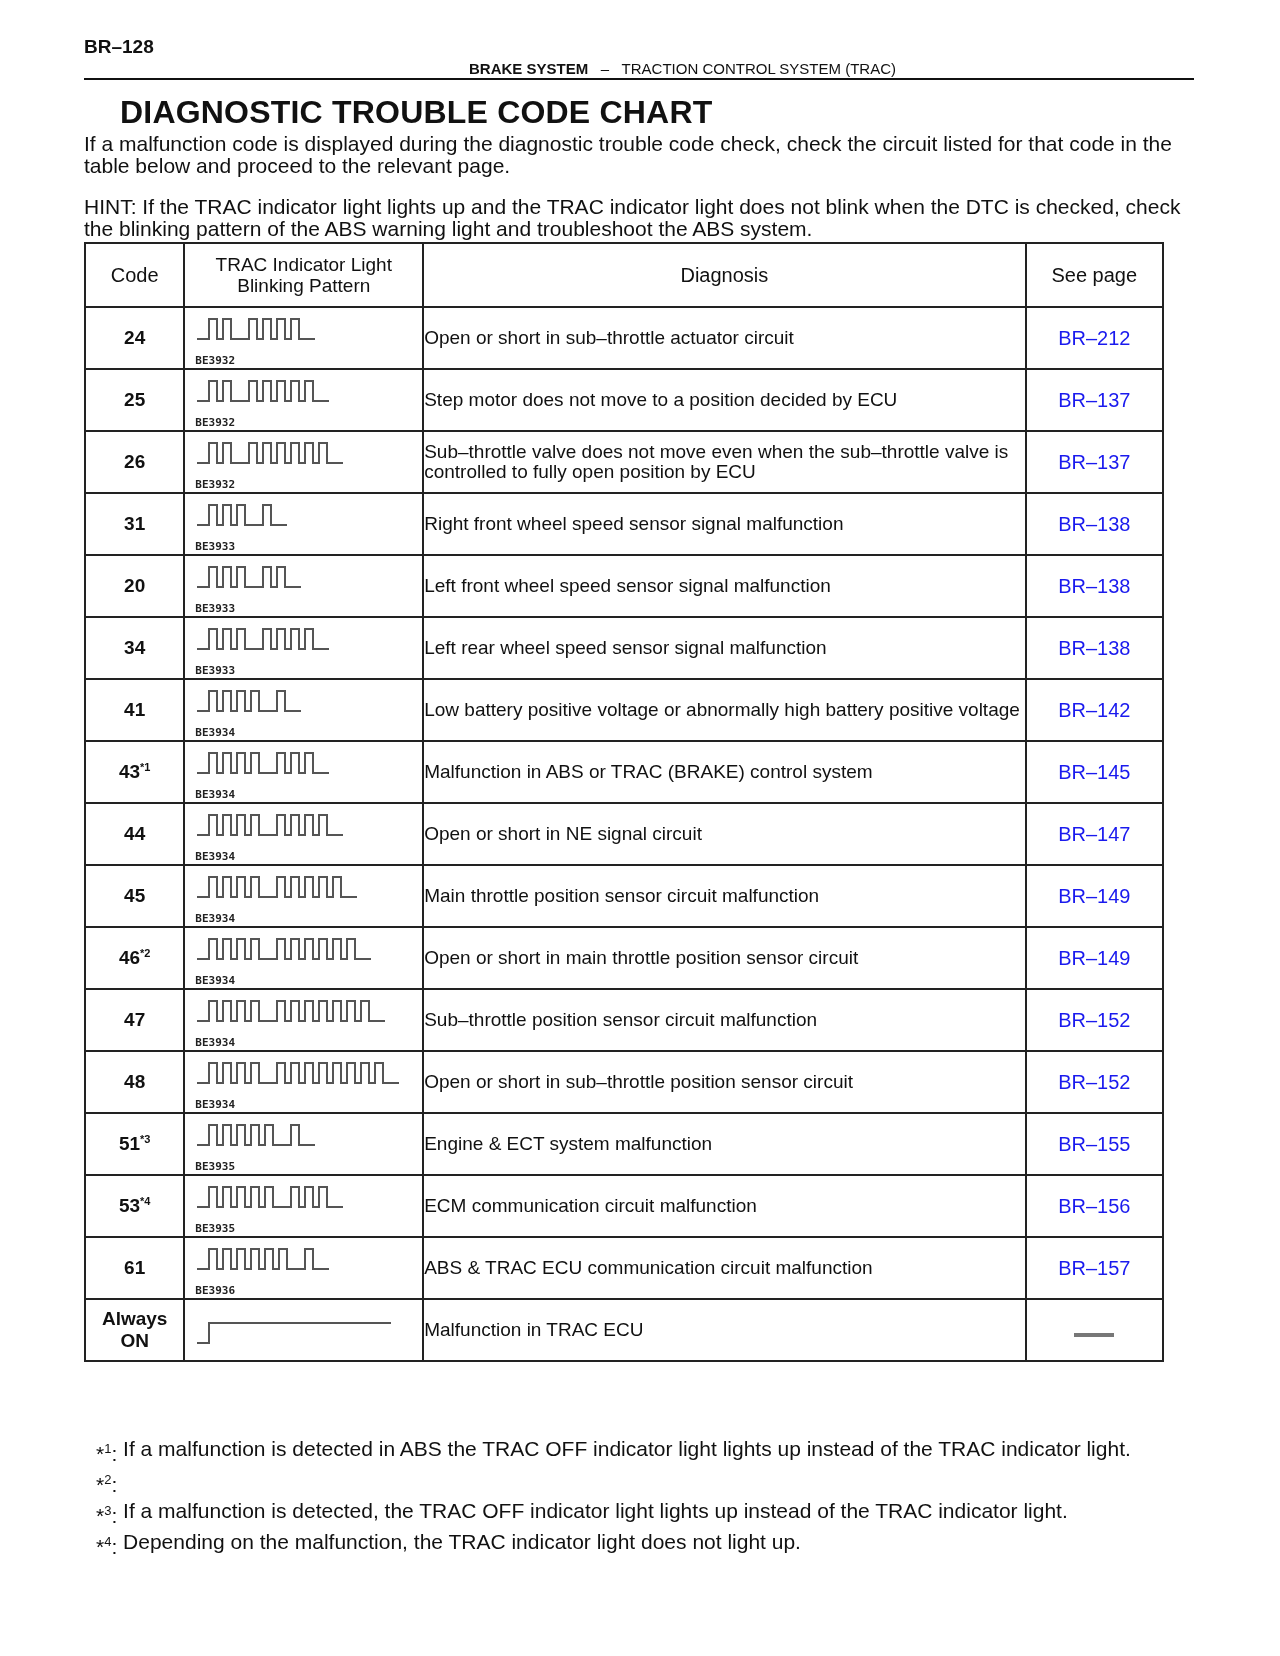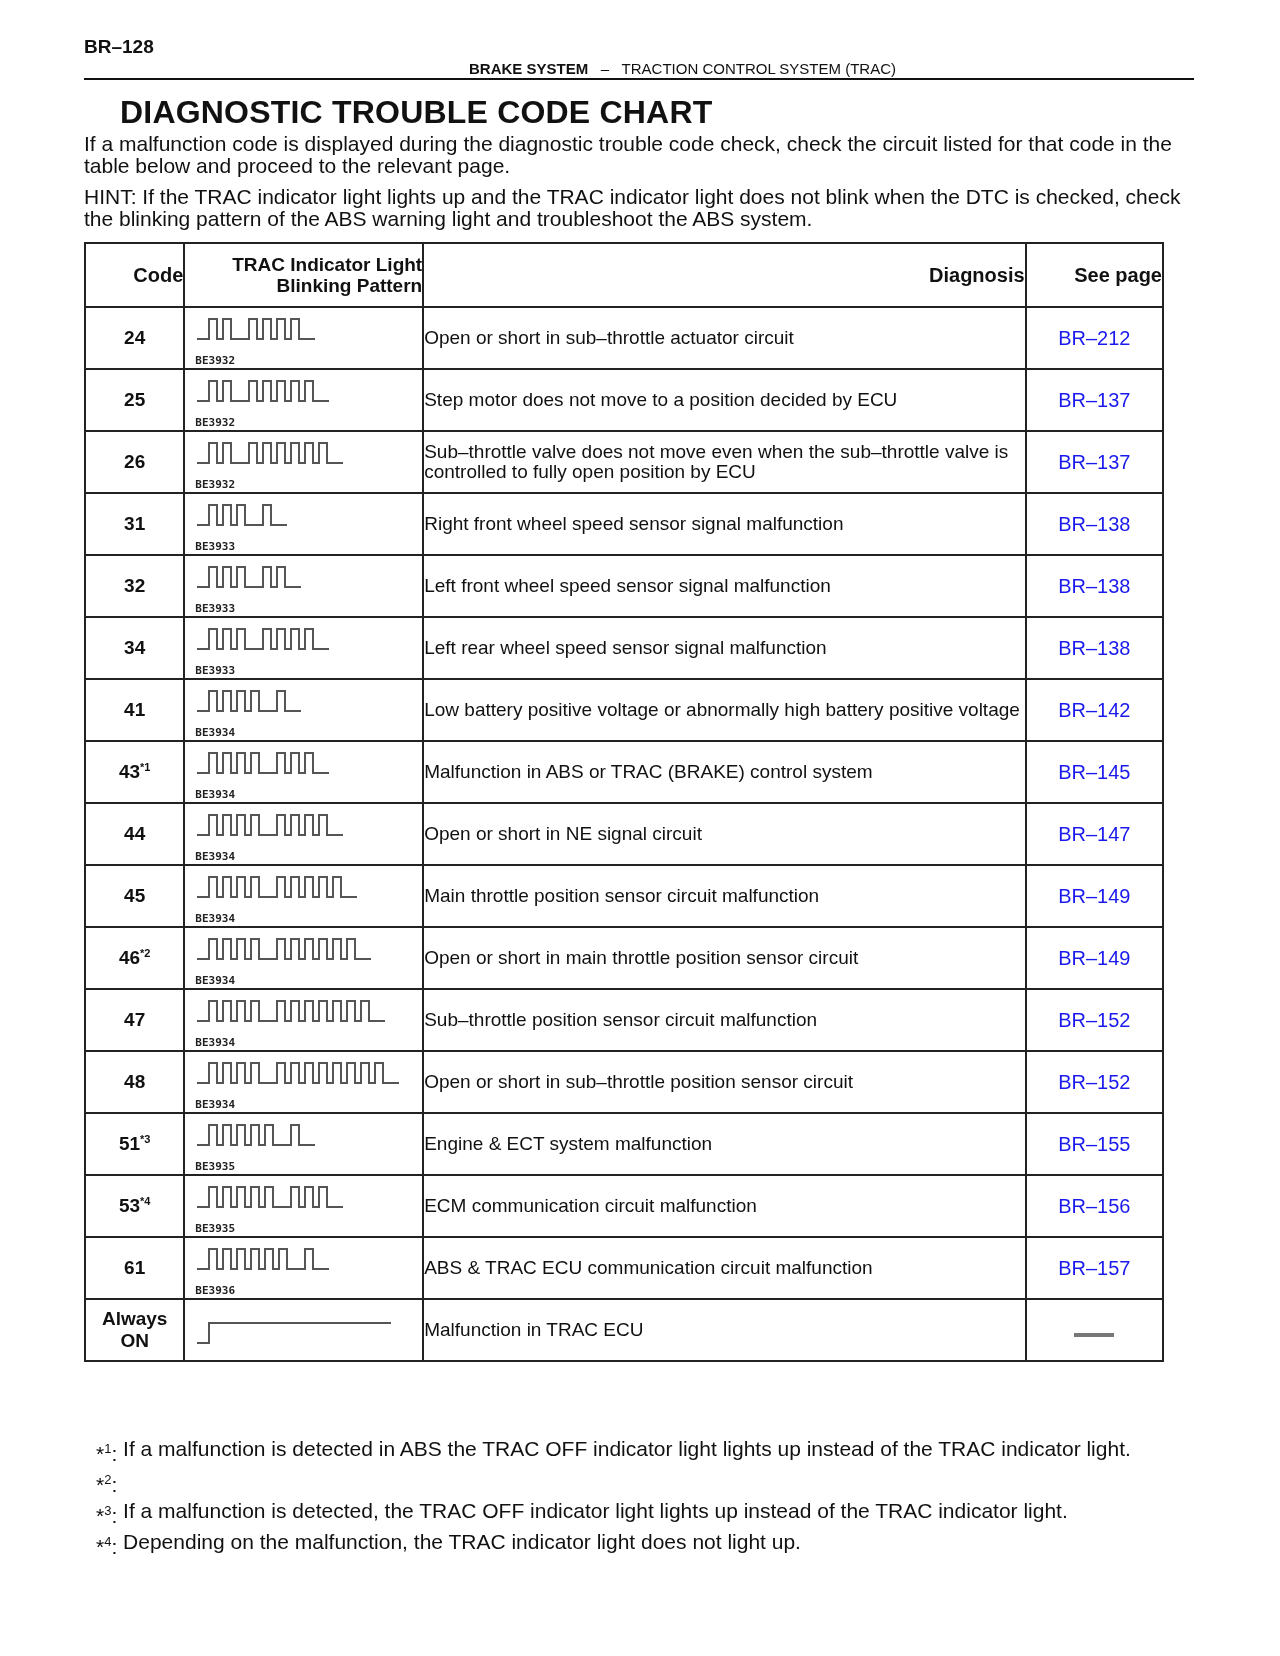--- a/index.html
+++ b/index.html
@@ -4,24 +4,24 @@
 <style>
   html,body{margin:0;padding:0;background:#fff;}
   body{width:1280px;height:1656px;position:relative;font-family:"Liberation Sans",sans-serif;color:#111;overflow:hidden;}
   .pageno{position:absolute;left:84px;top:36px;font-size:19px;font-weight:bold;}
   .header{position:absolute;left:84px;top:58px;width:1110px;height:20px;border-bottom:2px solid #111;}
   .header .sec{position:absolute;left:370px;top:2px;font-size:15px;margin-left:15px;}
   .header .sec b{font-weight:bold;}
   .title{position:absolute;left:84px;top:94px;font-size:32px;font-weight:bold;letter-spacing:0.2px;margin-left:36px;}
   .para{position:absolute;left:84px;font-size:21px;line-height:22px;width:1120px;}
   .p1{top:133px;}
-  .p2{top:186px;}
+  .p2{top:196px;}
   table{position:absolute;left:84px;top:242px;width:1080px;border-collapse:collapse;table-layout:fixed;}
   td,th{border:2px solid #222;padding:0;}
-  th{height:62px;font-size:20px;font-weight:bold;text-align:right;}
+  th{height:62px;font-size:20px;font-weight:normal;}
   th.pat{font-size:19px;line-height:21px;}
   td{height:60px;vertical-align:middle;}
   td.code{text-align:center;font-size:19px;font-weight:bold;}
   td.code sup{font-size:11px;}
   td.pattern{position:relative;padding-left:10px;}
   td.pattern svg{display:block;margin-top:4px;}
   td.pattern .ref{font-size:11px;font-weight:bold;font-family:"DejaVu Sans Mono",monospace;color:#222;margin-top:11px;display:block;}
   td.diag{font-size:19px;line-height:20px;}
   td.page{text-align:center;font-size:20px;color:#1a1aee;}
   .dash{display:inline-block;width:40px;height:4px;background:#777;}
@@ -95,21 +95,21 @@
         <td class="pattern">
           <svg width="96" height="30">
             <polyline points="2,26 14,26 14,6 22,6 22,26 28,26 28,6 36,6 36,26 42,26 42,6 50,6 50,26 68,26 68,6 76,6 76,26 92,26" fill="none" stroke="#555" stroke-width="2"></polyline>
           </svg>
           <span class="ref">BE3933</span>
         </td>
         <td class="diag">Right front wheel speed sensor signal malfunction</td>
         <td class="page">BR–138</td>
       </tr>
       <tr>
-        <td class="code"><span>32</span></td>
+        <td class="code"><span>20</span></td>
         <td class="pattern">
           <svg width="110" height="30">
             <polyline points="2,26 14,26 14,6 22,6 22,26 28,26 28,6 36,6 36,26 42,26 42,6 50,6 50,26 68,26 68,6 76,6 76,26 82,26 82,6 90,6 90,26 106,26" fill="none" stroke="#555" stroke-width="2"></polyline>
           </svg>
           <span class="ref">BE3933</span>
         </td>
         <td class="diag">Left front wheel speed sensor signal malfunction</td>
         <td class="page">BR–138</td>
       </tr>
       <tr>

